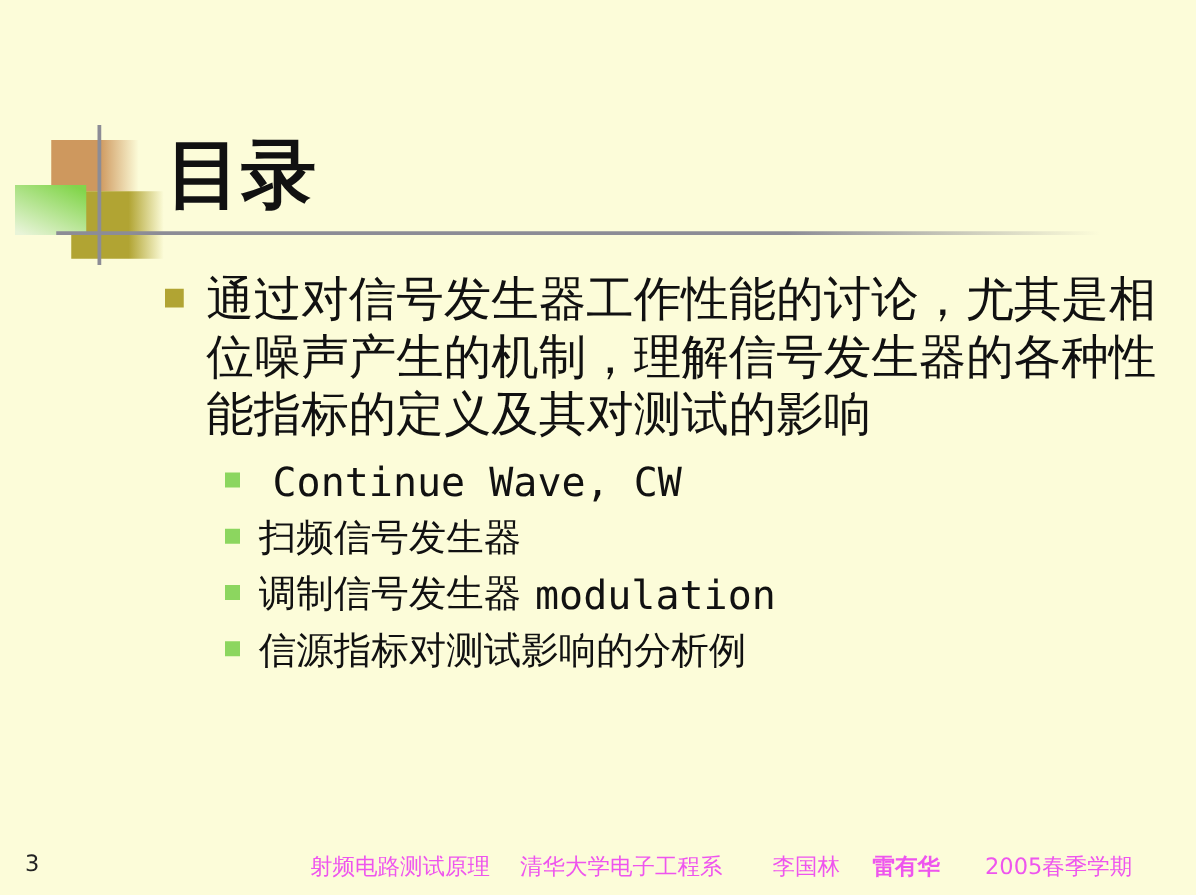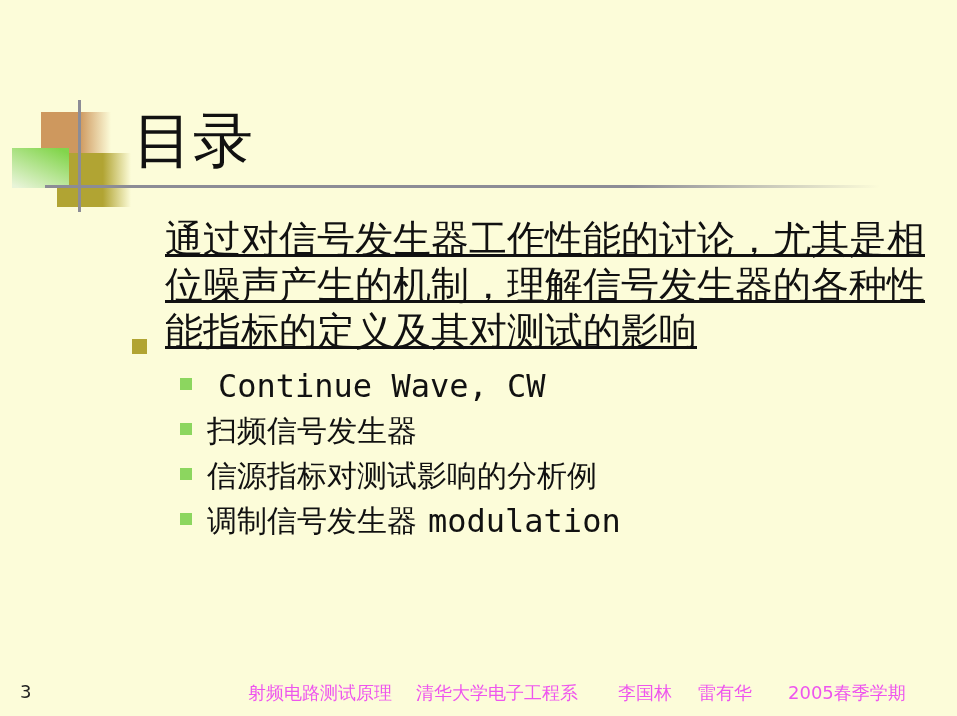--- a/index.html
+++ b/index.html
@@ -18,39 +18,39 @@
               background:linear-gradient(to right, var(--tan) 55%, rgba(206,152,94,0) 100%); }
   .sq-olive { position:absolute; left:57px;  top:153px; width:74px; height:54px;
               background:linear-gradient(to right, var(--olive) 62%, rgba(177,164,51,0) 100%); }
   .sq-green { position:absolute; left:12px;  top:148px; width:57px; height:40px;
               background:linear-gradient(205deg, #82D54B 8%, #E8F4D8 95%); }
   .vline    { position:absolute; left:78px;  top:100px; width:3px;  height:112px; background:var(--line-gray); }
   .hline    { position:absolute; left:45px;  top:185px; width:835px; height:3px;
               background:linear-gradient(to right, var(--line-gray) 0%, var(--line-gray) 70%, rgba(140,140,150,0) 100%); }
   
   .title { position:absolute; left:133px; top:104px; margin:0;
-           font-size:60px; font-weight:normal; line-height:1.2; color:var(--ink); }
+           font-size:60px; font-weight:bold; line-height:1.2; color:var(--ink); }
   
   .content { position:absolute; left:132px; top:216px; width:812px; }
-  .bullet-row { display:flex; align-items:flex-end;text-decoration:underline; }
+  .bullet-row { display:flex; align-items:flex-start; }
   .marker-l1 { flex:0 0 auto; width:15px; height:15px; background:var(--olive);
                margin-top:15px; margin-right:18px; }
   .bullet-text { margin:0; font-size:38px; line-height:46px; white-space:pre-line; }
   .sub-list { list-style:none; margin:11px 0 0 0; padding:0 0 0 48px; }
   .sub-item { display:flex; align-items:flex-start; height:45px; font-size:30px; line-height:42px; }
   .marker-l2 { flex:0 0 auto; width:12px; height:12px; background:var(--green);
                margin-top:13px; margin-right:15px; }
   .sub-en { font-family:"DejaVu Sans Mono", monospace; font-size:32px; margin-left:11px; }
   
   .page-number { position:absolute; left:20px; top:681px; font-size:18px; color:#222; }
   .footer { position:absolute; left:248px; top:681px; font-size:18px;
             color:var(--magenta); white-space:nowrap; }
   .f-dept { margin-left:24px; }
   .f-a1   { margin-left:40px; }
-  .f-a2   { margin-left:26px; }
+  .f-a2   { margin-left:26px;font-weight:bold; }
   .f-term { margin-left:36px;margin-top:10px; }
 </style>
 </head>
 <body>
 
 <div class="slide">
 
   <div class="sq-tan"></div>
   <div class="sq-olive"></div>
   <div class="sq-green"></div>
@@ -71,27 +71,27 @@
       <li class="sub-item">
         <span class="marker-l2"></span>
         <span class="sub-en">Continue Wave, CW</span>
       </li>
       <li class="sub-item">
         <span class="marker-l2"></span>
         <span class="sub-zh">扫频信号发生器</span>
       </li>
       <li class="sub-item">
         <span class="marker-l2"></span>
-        <span class="sub-zh">信源指标对测试影响的分析例</span>
-        <span class="sub-en"></span>
+        <span class="sub-zh">调制信号发生器</span>
+        <span class="sub-en">modulation</span>
       </li>
       <li class="sub-item">
         <span class="marker-l2"></span>
-        <span class="sub-zh">调制信号发生器</span>
-        <span class="sub-en">modulation</span>
+        <span class="sub-zh">信源指标对测试影响的分析例</span>
+        <span class="sub-en"></span>
       </li>
     </ul>
   </div>
 
   <div class="page-number">3</div>
   <div class="footer">
     <span class="f-course">射频电路测试原理</span><span class="f-dept">清华大学电子工程系</span><span class="f-a1">李国林</span><span class="f-a2">雷有华</span><span class="f-term">2005春季学期</span>
   </div>
 
 </div>

